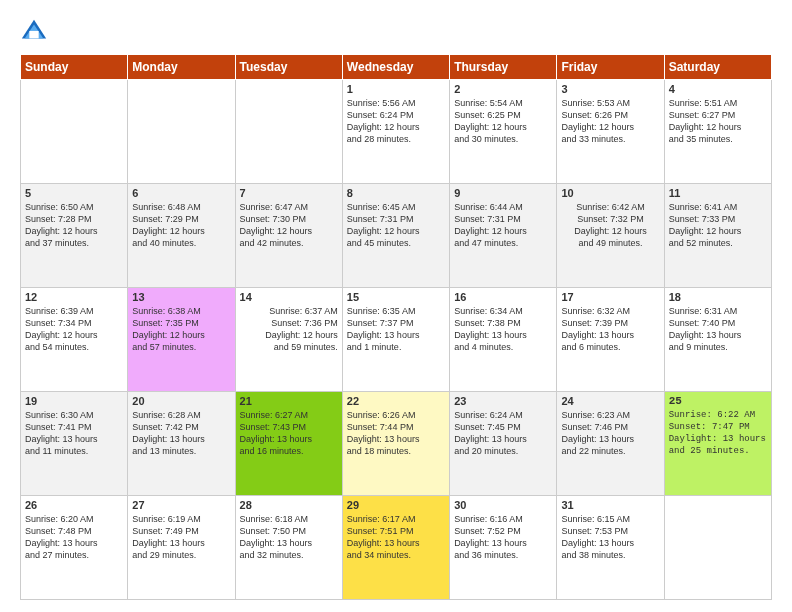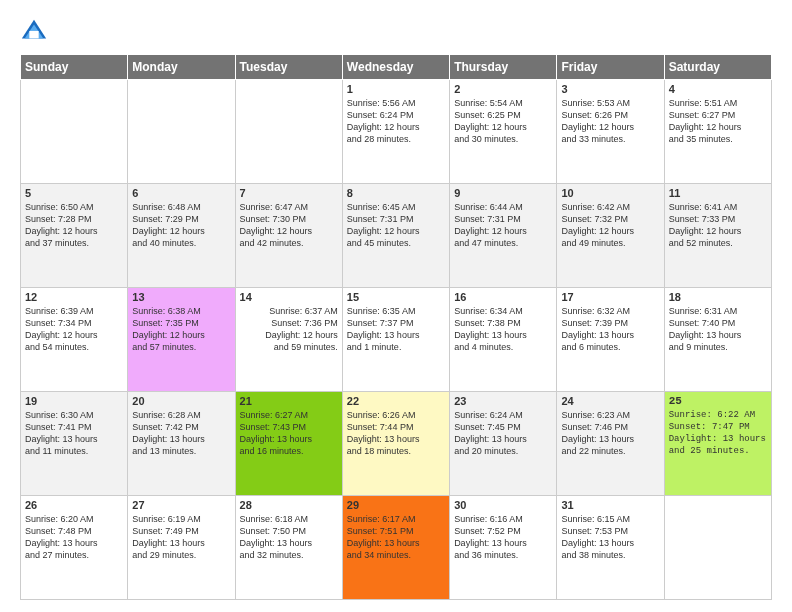--- a/index.html
+++ b/index.html
@@ -89,21 +89,21 @@
       margin-bottom: 2px;
     }
     .day-info {
       line-height: 1.35;
       font-size: 9px;
       color: #333;
     }
     .empty { background: #f9f9f9; }
     tr:nth-child(even) td { background-color: #f2f2f2; }
     tr:nth-child(odd) td { background-color: #fff; }
-    .calendar thead tr th { background-color: #737373; margin-left: 36px; }
+    .calendar thead tr th { background-color: #c2410c; margin-left: 36px; }
   </style>
 </head>
 <body>
 
 <div class="page">
   <div class="header">
     <div class="logo">
       <svg class="logo-icon" viewBox="0 0 30 30" xmlns="http://www.w3.org/2000/svg">
         <polygon points="15,4 28,24 2,24" fill="#1a6bbf"></polygon>
         <polygon points="15,9 25,24 5,24" fill="#5aacf0"></polygon>
@@ -197,21 +197,21 @@
           </td>
           <td style="background-color: rgb(242, 242, 242);">
             <span class="day-num">9</span>
             <div class="day-info" style="white-space: pre-line;">Sunrise: 6:44 AM
 Sunset: 7:31 PM
 Daylight: 12 hours
 and 47 minutes.</div>
           </td>
           <td style="background-color: rgb(242, 242, 242);">
             <span class="day-num">10</span>
-            <div class="day-info" style="white-space: pre-line;">Sunrise: 6:42 AM
+            <div class="day-info" style="white-space: pre-line; text-align: center;">Sunrise: 6:42 AM
 Sunset: 7:32 PM
 Daylight: 12 hours
 and 49 minutes.</div>
           </td>
           <td style="background-color: rgb(242, 242, 242);">
             <span class="day-num">11</span>
             <div class="day-info" style="white-space: pre-line;">Sunrise: 6:41 AM
 Sunset: 7:33 PM
 Daylight: 12 hours
 and 52 minutes.</div>
@@ -334,21 +334,21 @@
 Daylight: 13 hours
 and 29 minutes.</div>
           </td>
           <td style="background-color: rgb(255, 255, 255);">
             <span class="day-num">28</span>
             <div class="day-info" style="white-space: pre-line;">Sunrise: 6:18 AM
 Sunset: 7:50 PM
 Daylight: 13 hours
 and 32 minutes.</div>
           </td>
-          <td style="background-color: #f97316;">
+          <td style="background-color: #fde047;">
             <span class="day-num">29</span>
             <div class="day-info" style="white-space: pre-line;">Sunrise: 6:17 AM
 Sunset: 7:51 PM
 Daylight: 13 hours
 and 34 minutes.</div>
           </td>
           <td style="background-color: rgb(255, 255, 255);">
             <span class="day-num">30</span>
             <div class="day-info" style="white-space: pre-line;">Sunrise: 6:16 AM
 Sunset: 7:52 PM

